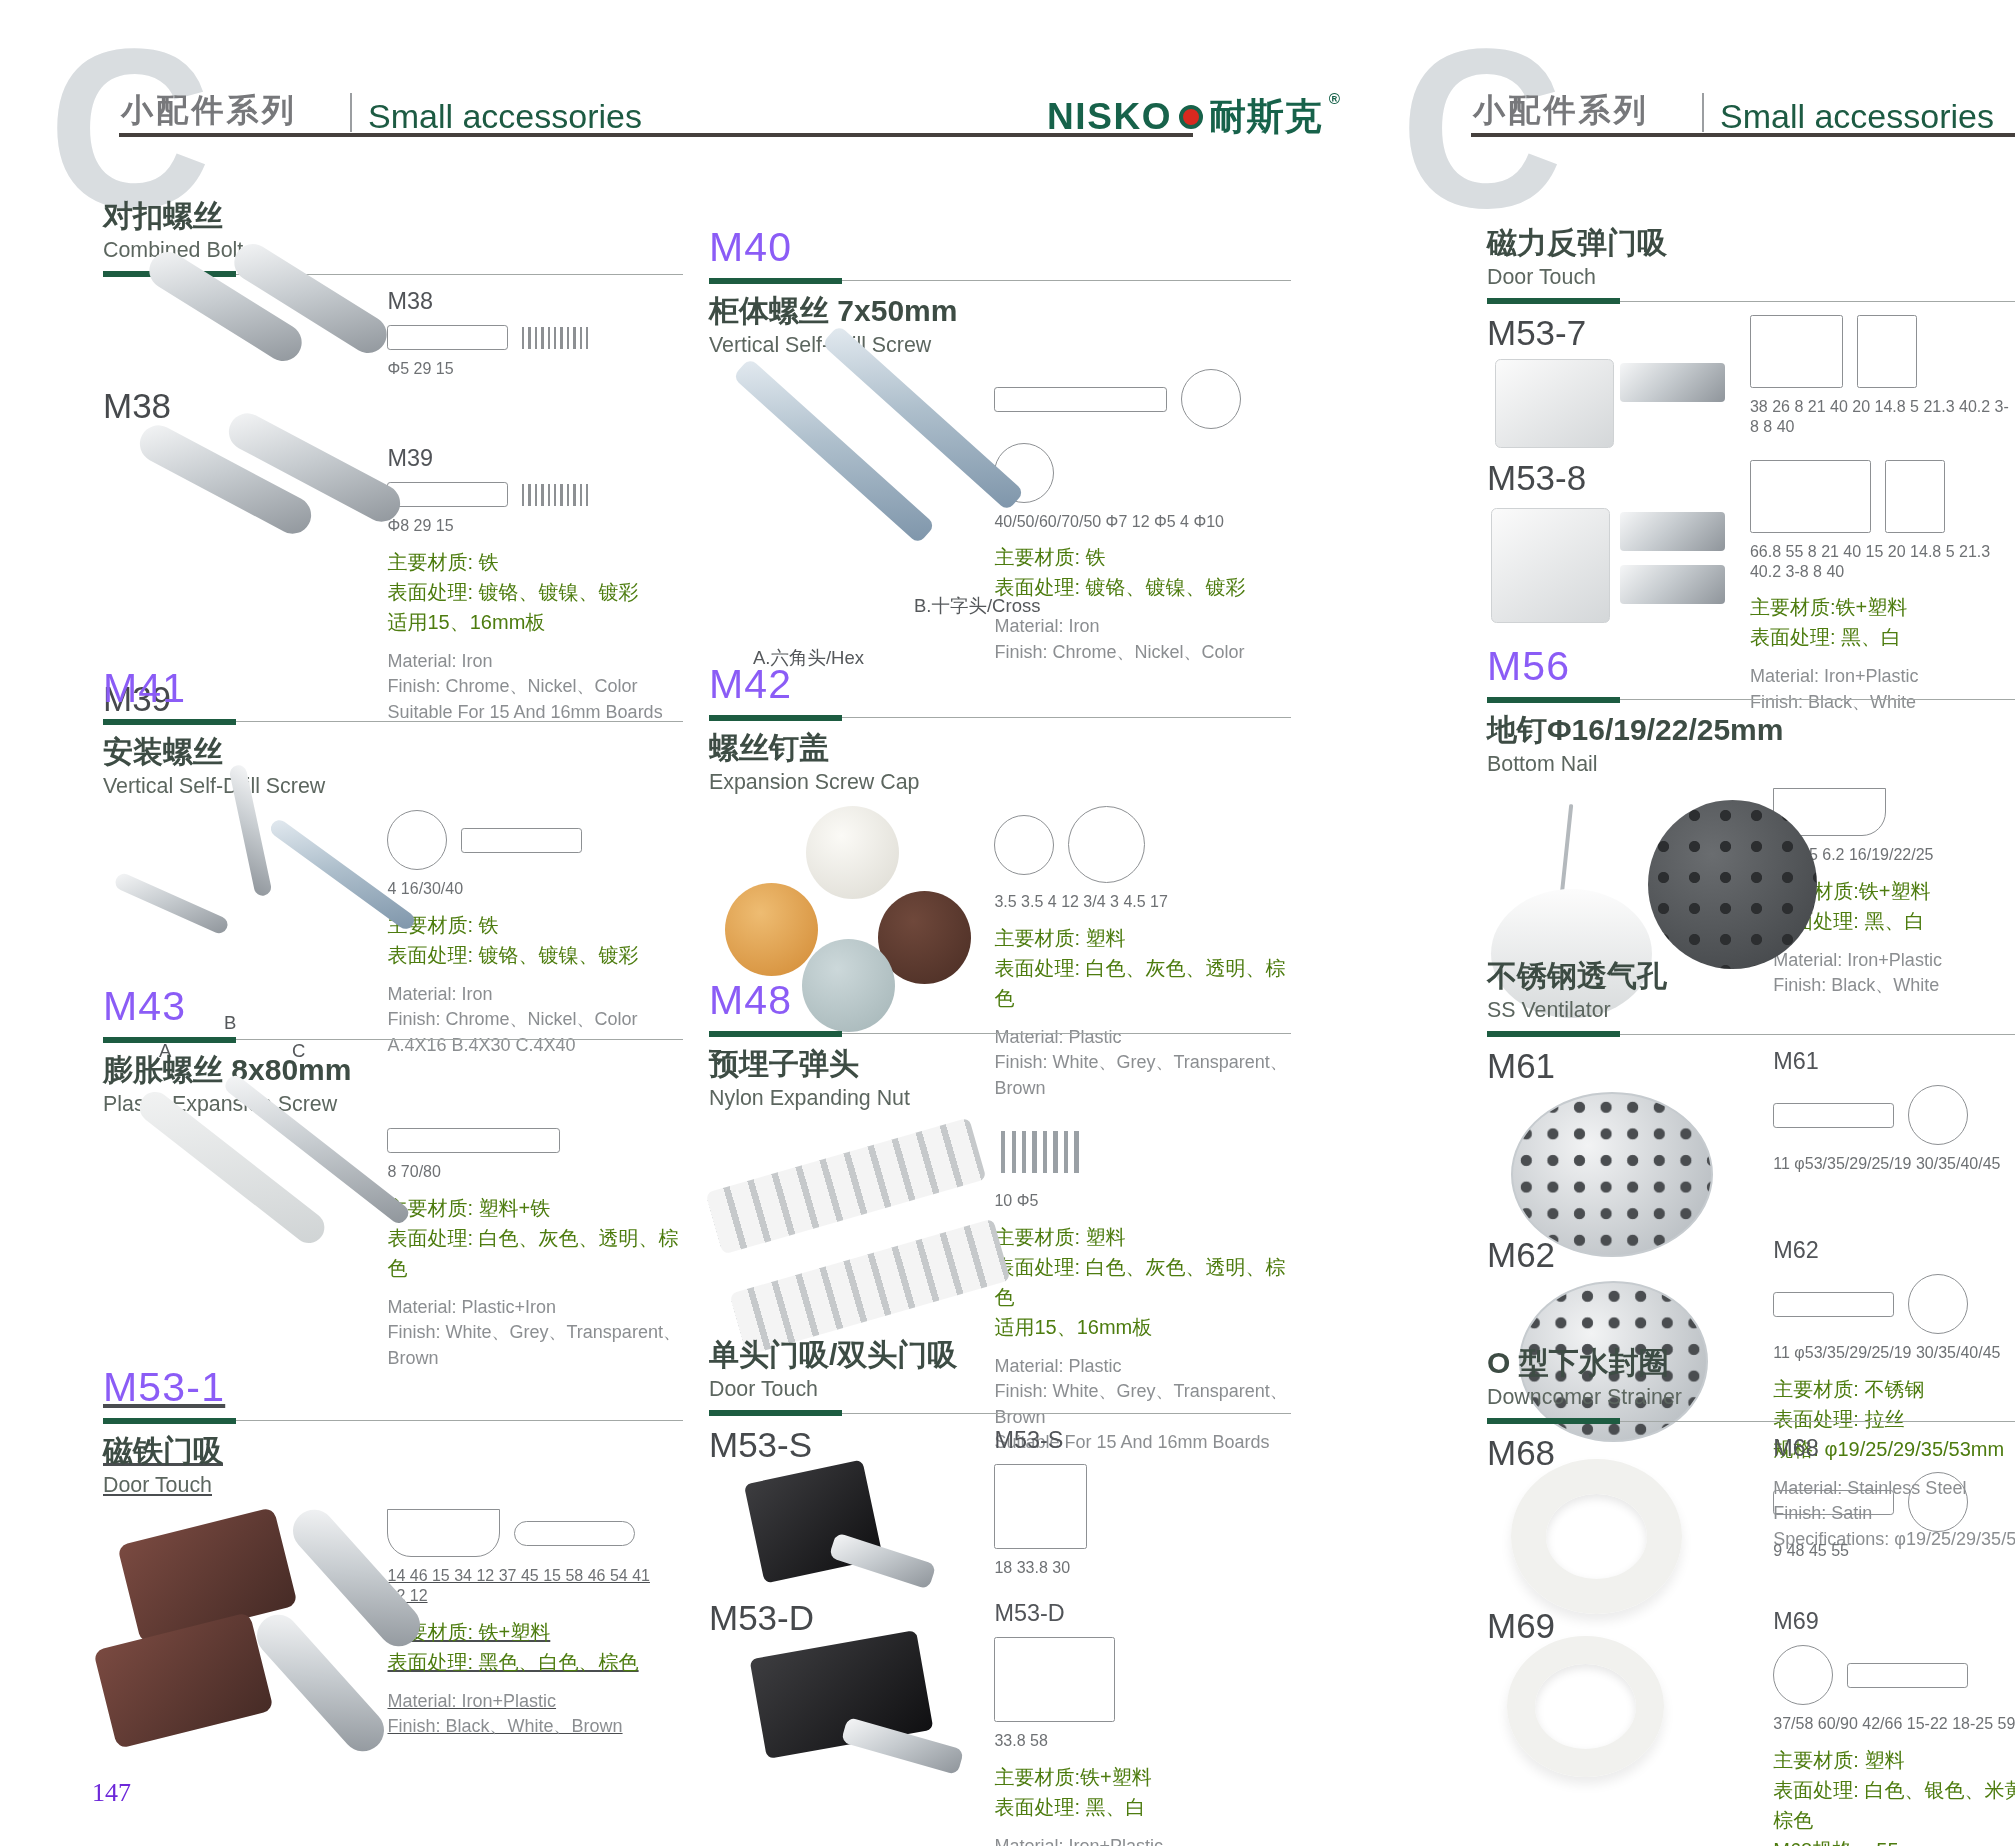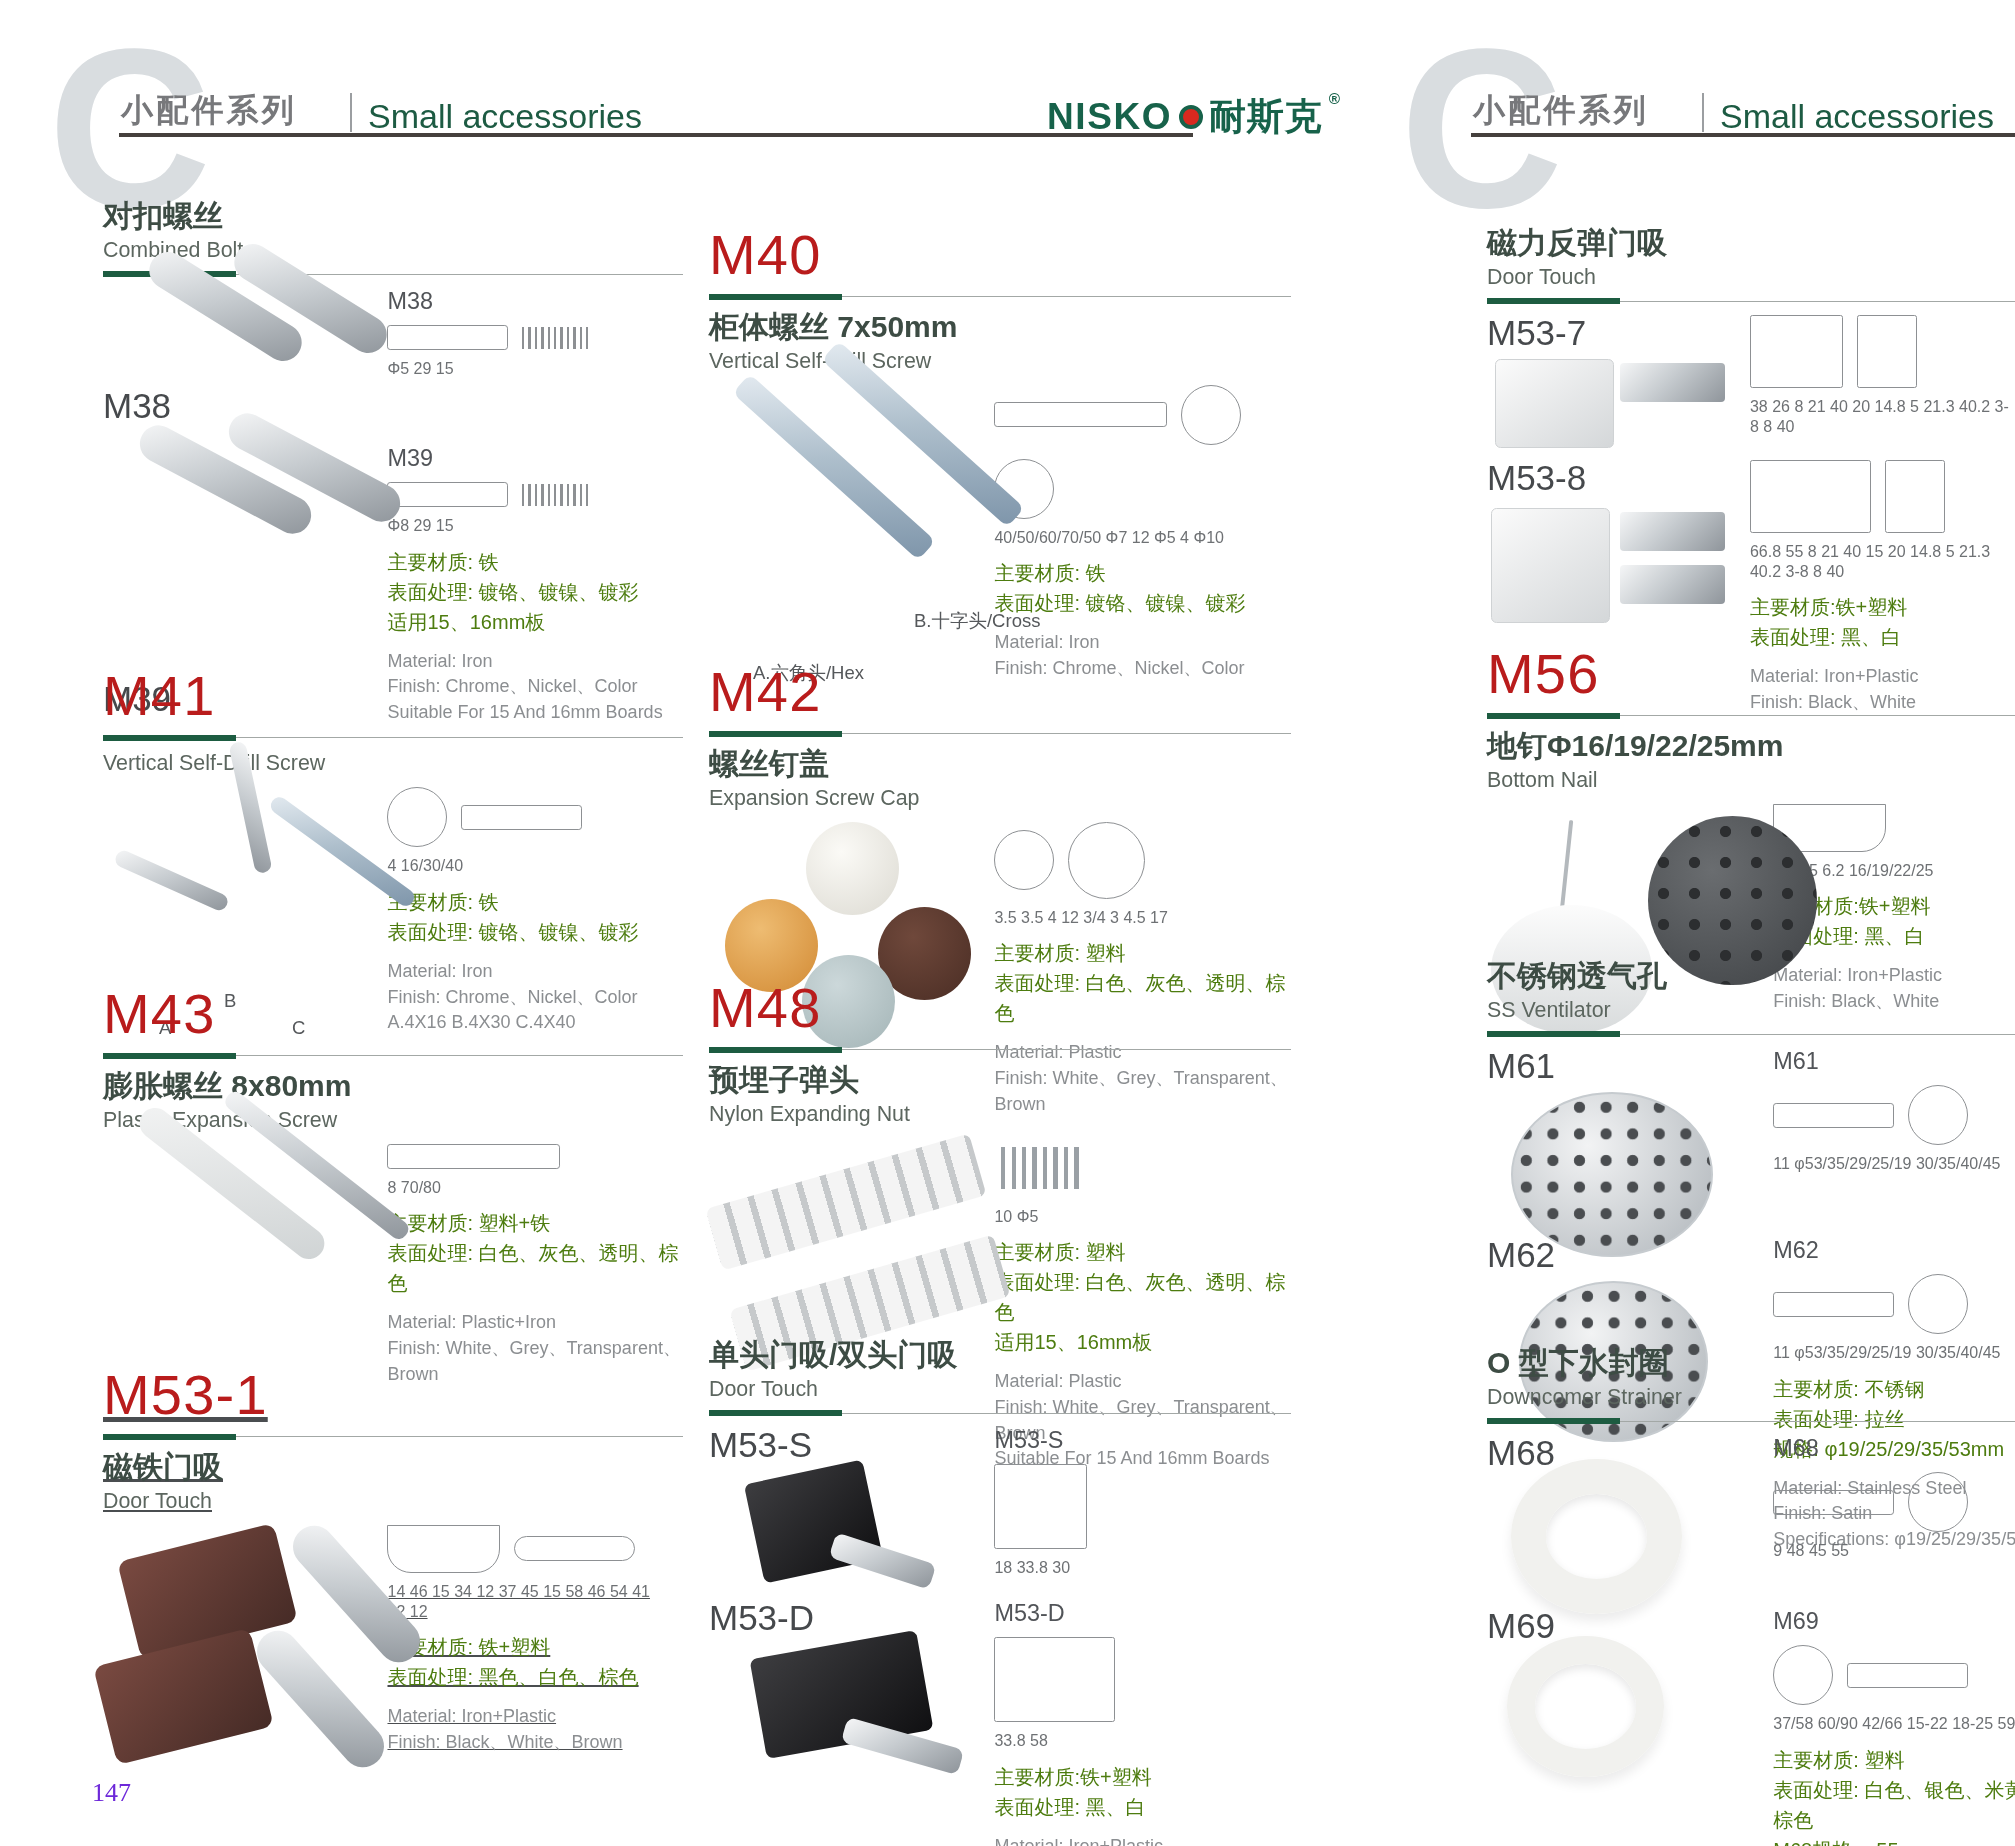--- a/index.html
+++ b/index.html
@@ -17,21 +17,21 @@
   .brand{position:absolute;left:1047px;top:92px;display:flex;align-items:center;gap:6.4px;color:#17624a;font-weight:bold;white-space:nowrap;}
   .brand-latin{font-size:37px;letter-spacing:1.6px;}
   .brand-dot{width:16px;height:16px;border-radius:50%;background:#d8291f;border:4.8px solid #17624a;}
   .brand-cn{font-size:37px;letter-spacing:0.8px;}
   .brand-reg{font-size:15.3px;align-self:flex-start;margin-top:-2.4px;}
   .pageno{position:absolute;bottom:39px;font-size:26px;color:#6d28d9;font-family:"Liberation Serif","DejaVu Serif",serif;}
   .pageno-left{left:92px;}
 
   
   .sec{position:absolute;}
-  .sec-id{font-size:56px;color:#b91c1c;letter-spacing:1.2px;line-height:1.05;}
+  .sec-id{font-size:41px;color:#8b5cf6;letter-spacing:1.2px;line-height:1.05;}
   .sec-cn{font-size:30px;font-weight:bold;color:#3d4c44;line-height:1.15;white-space:nowrap;}
   .sec-en{font-size:21.4px;color:#5c665f;margin-top:4px;white-space:nowrap;}
   .sec-rule{position:relative;height:6px;margin:8.9px 0 10.5px 0;}
   .sec-rule::before{content:"";position:absolute;left:0;top:0;width:133px;height:6px;background:#1d5c41;}
   .sec-rule::after{content:"";position:absolute;left:133px;right:0;top:2.4px;border-top:1.2px solid #a3a8a6;}
   .sec-body{display:flex;gap:17.7px;margin-top:11.3px;}
   .sec-body.col{flex-direction:column;gap:12px;margin-top:8px;}
   .row{display:flex;gap:17.7px;}
   .photo-zone{position:relative;flex:0 0 46%;min-height:129px;}
   .info-zone{flex:1;display:flex;flex-direction:column;gap:10.5px;min-width:0;}
@@ -143,20 +143,21 @@
 Finish: Chrome、Nickel、Color
 Suitable For 15 And 16mm Boards</div>
           </div>
         </div>
       </div>
     </section>
 
     <section class="sec" style="left:103px;top:667px;width:580px;">
       <div class="sec-id">M41</div>
       <div class="sec-rule"></div>
+      <div class="sec-cn">安装螺丝</div>
       <div class="sec-en">Vertical Self-Drill Screw</div>
       <div class="sec-body">
         <div class="photo-zone" style="min-height:173px;">
           <div class="art pin metal" style="left:8px;top:85px;width:121px;transform:rotate(24deg);"></div>
           <div class="art pin metal" style="left:81px;top:12px;width:133px;transform:rotate(78deg);"></div>
           <div class="art pin metal-blue" style="left:153px;top:56px;width:173px;transform:rotate(36deg);"></div>
           <span class="ph-cap" style="left:56px;bottom:-3.2px;">A</span>
           <span class="ph-cap" style="left:121px;bottom:24px;">B</span>
           <span class="ph-cap" style="left:189px;bottom:-3.2px;">C</span>
         </div>

